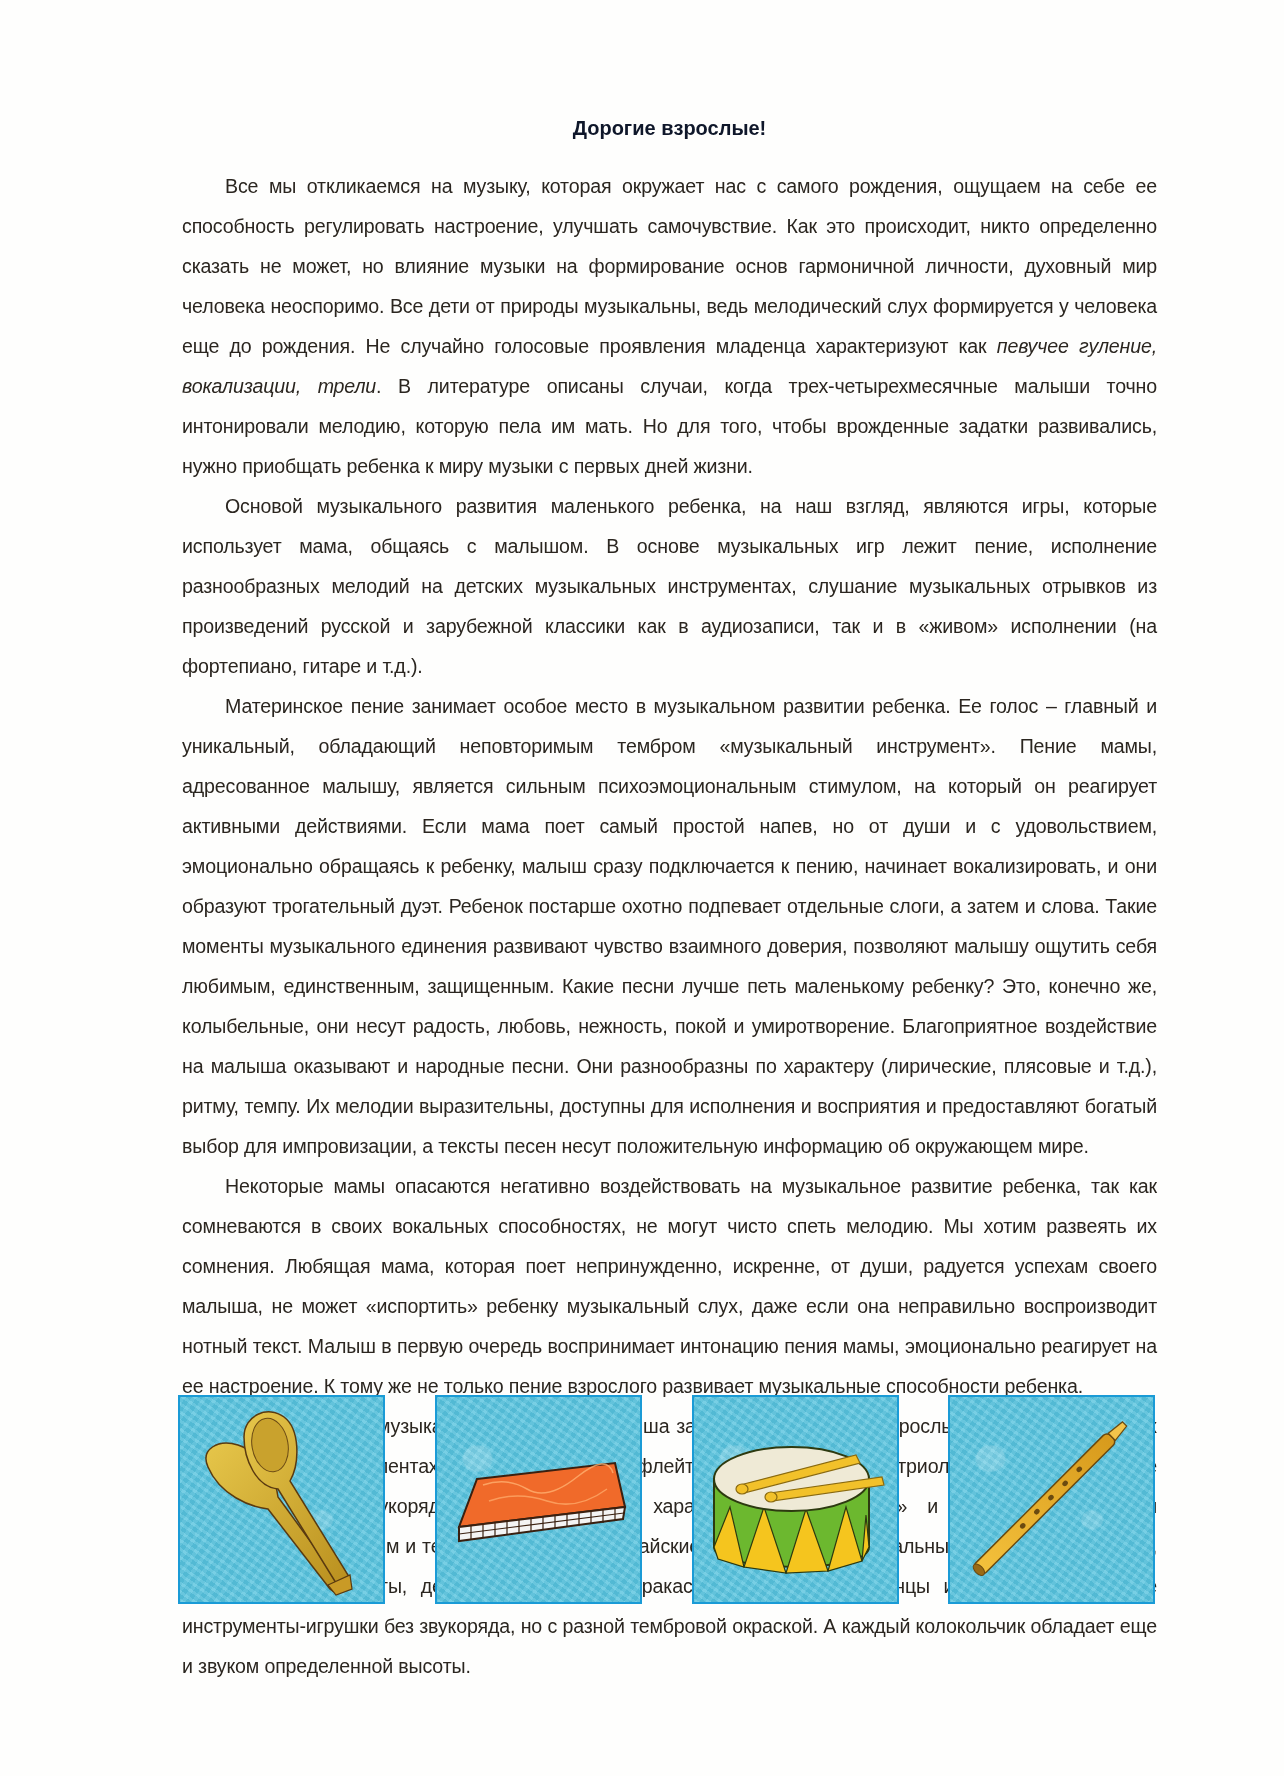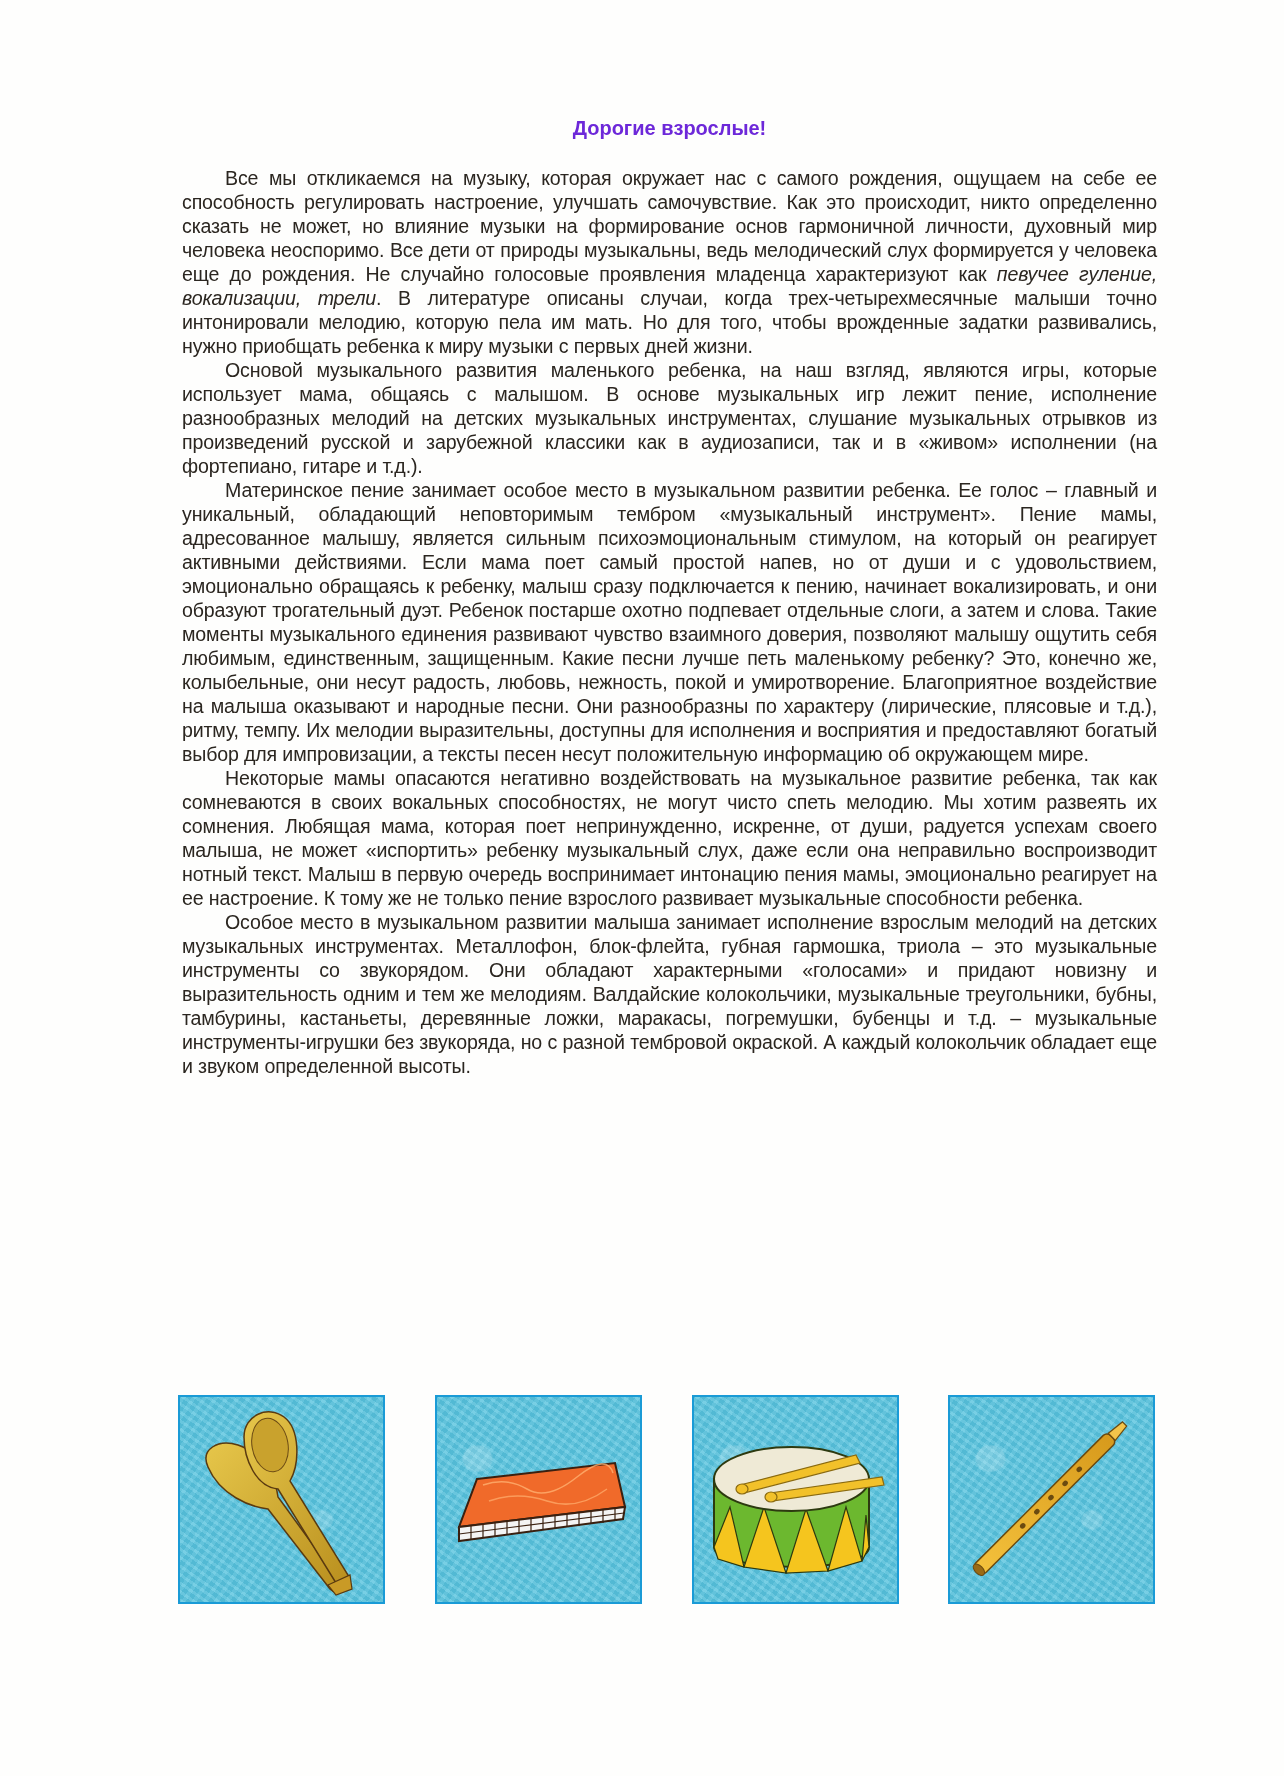--- a/index.html
+++ b/index.html
@@ -23,29 +23,29 @@
   }
   .title {
     position: absolute;
     left: 182px;
     width: 975px;
     top: 114px;
     text-align: center;
     font-weight: bold;
     font-size: 20px;
     line-height: 28px;
-    color: #6d28d9;
+    color: #0f172a;
   }
   .body-text {
     position: absolute;
     left: 182px;
     top: 166px;
     width: 975px;
     font-size: 19.6px;
-    line-height: 24px;
+    line-height: 40px;
     letter-spacing: -0.15px;
   }
   .body-text p {
     margin: 0;
     text-indent: 43px;
     text-align: justify;
   }
   .body-text em {
     font-style: italic;
   }

